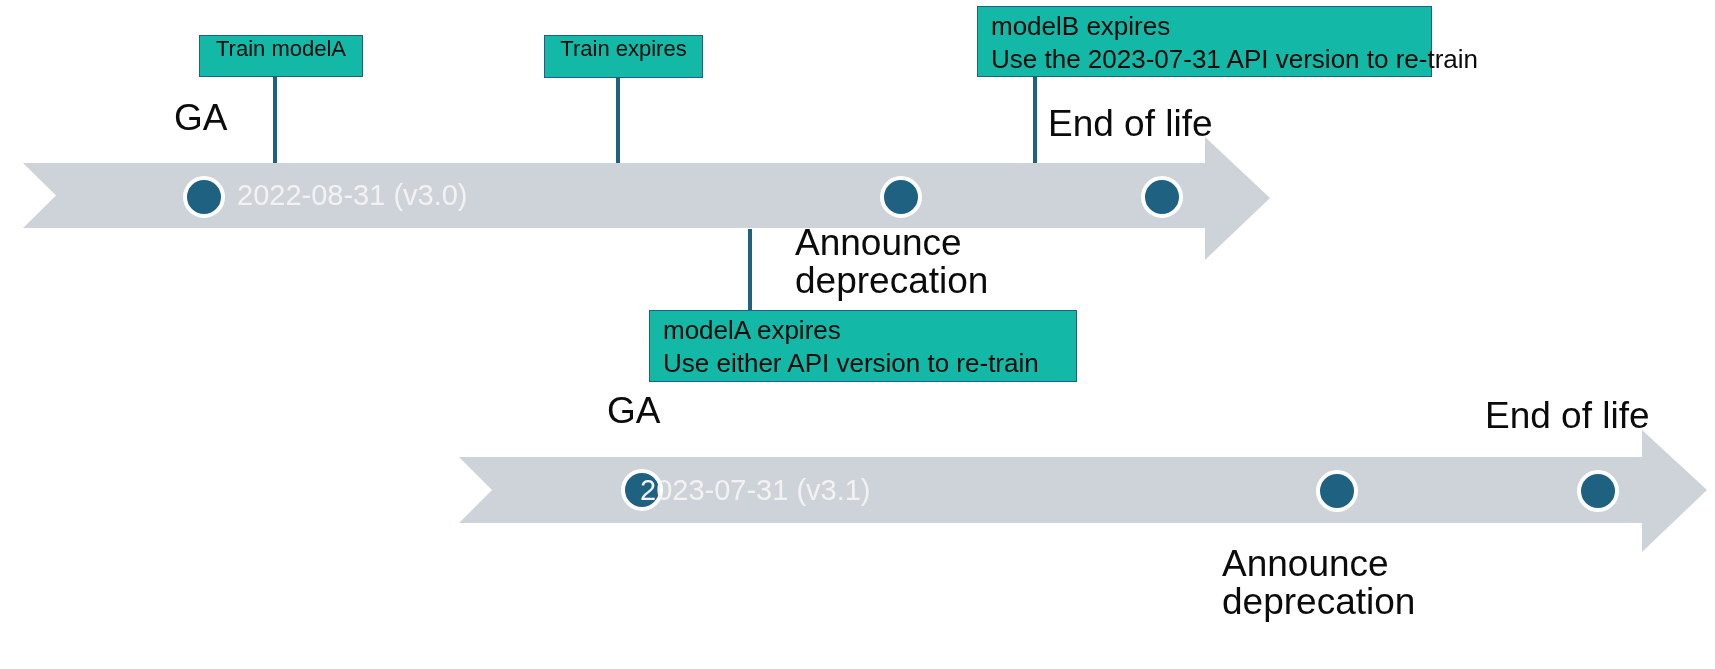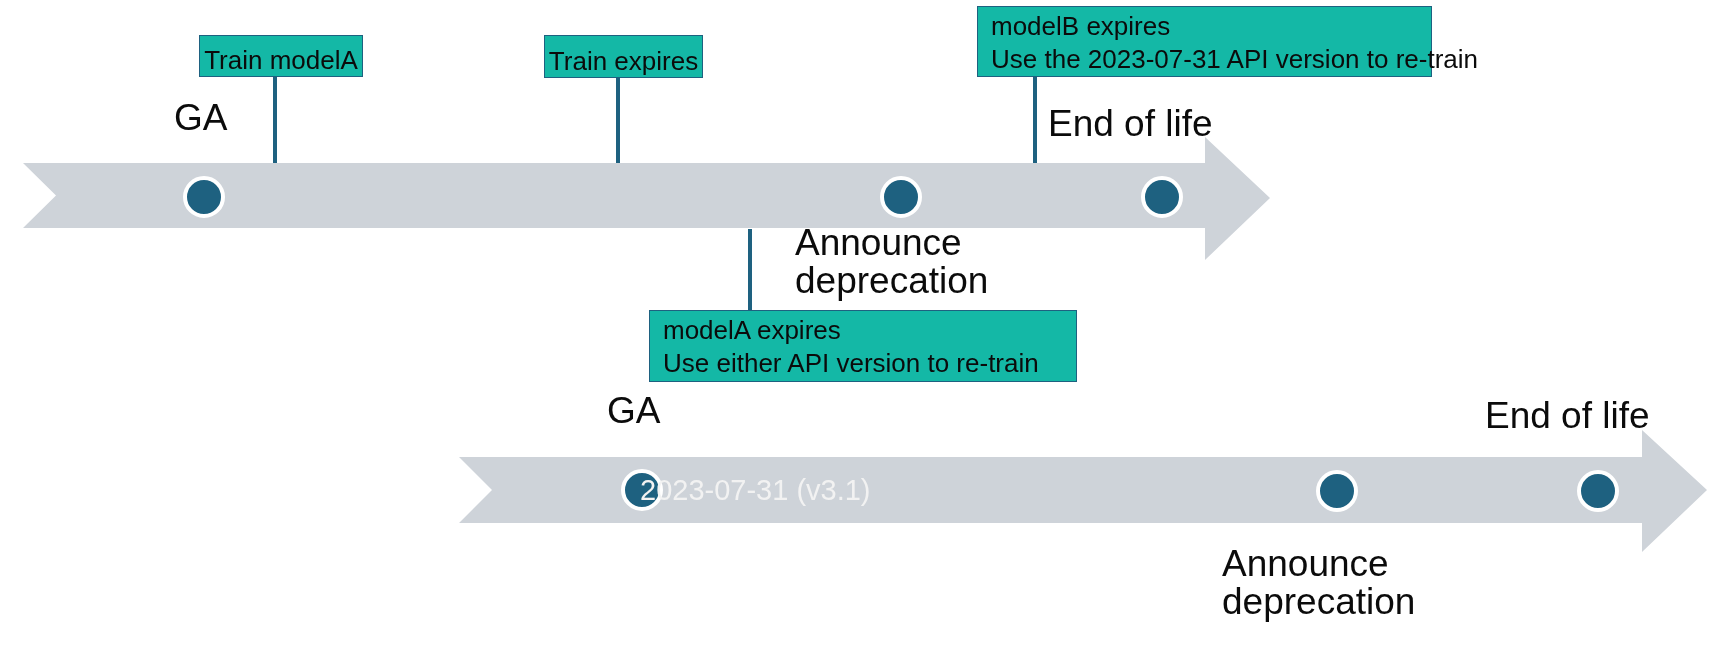--- a/index.html
+++ b/index.html
@@ -26,22 +26,22 @@
     position:absolute;width:4px;
     background:var(--accent);
   }
 
   .callout-box{
     position:absolute;
     background:#14b8a6;
     border:1.5px solid var(--accent);
   }
   .callout-box.single{
-    display:flex;align-items:flex-end;justify-content:center;
-    font-size:26px;
+    display:flex;align-items:flex-start;justify-content:center;
+    font-size:22px;
   }
   .callout-box.double{
     font-size:26px;line-height:33px;
     padding:3px 10px 0 13px;
     white-space:nowrap;
   }
 
   .big-label{
     position:absolute;
     font-size:37px;line-height:38px;
@@ -94,20 +94,21 @@
     <div>Use the 2023-07-31 API version to re-train</div>
   </div>
 
   <div class="callout-box double" style="left:649px;top:310px;width:428px;height:72px;">
     <div>modelA expires</div>
     <div>Use either API version to re-train</div>
   </div>
 
   <div class="big-label centered" style="left:174px;top:99px;width:62px;">GA</div>
 
+  <div class="band-label" style="left:237px;top:163px;height:65px;">2022-08-31 (v3.0)</div>
 
   <div class="big-label centered" style="left:795px;top:224px;width:240px;">
     <div>Announce</div>
     <div>deprecation</div>
   </div>
 
   <div class="big-label" style="left:1048px;top:105px;">End of life</div>
 
   <div class="big-label centered" style="left:607px;top:392px;width:62px;">GA</div>
 

